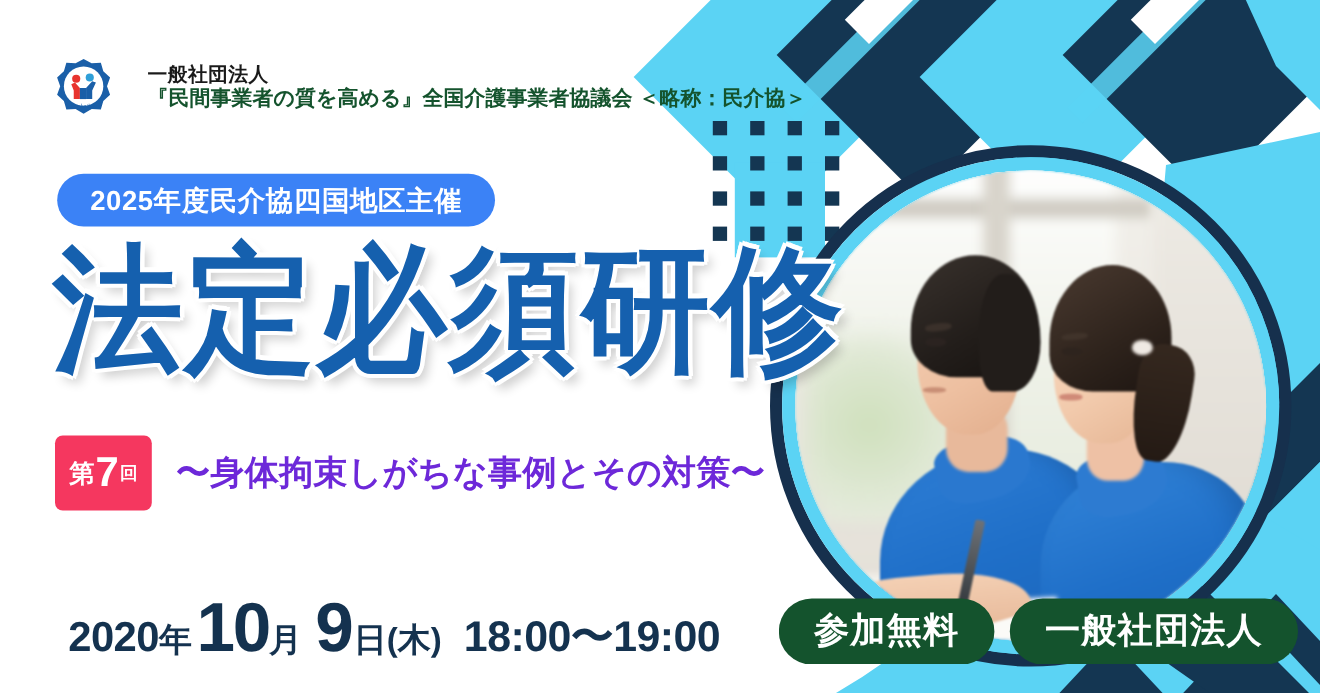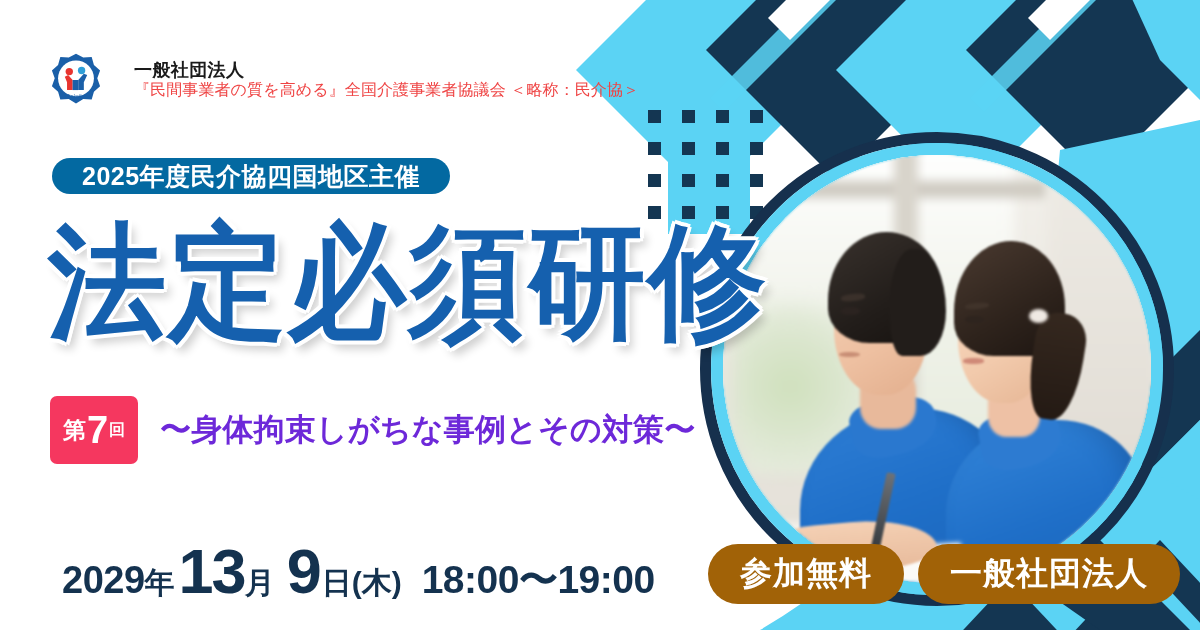--- a/index.html
+++ b/index.html
@@ -246,29 +246,29 @@
     display:flex; align-items:center; gap:30px;
     z-index:6;
   }
   .logo { width:56px; height:56px; flex:0 0 56px; }
   .org-lines { line-height:1.18; }
   .org-line1 {
     font-size:18px; font-weight:700; color:#1a1a1a;
     letter-spacing:.4px;
   }
   .org-line2 {
-    font-size:16px; font-weight:400; color:#ef4444;
+    font-size:19px; font-weight:700; color:#14532d;
     letter-spacing:.1px; white-space:nowrap;
   }
 
   
   .host-badge {
     position:absolute; left:52px; top:158px;
-    height:36px; padding:0 30px;
-    background:#0369a1;
+    height:48px; padding:0 30px;
+    background:#3b82f6;
     border-radius:26px;
     display:flex; align-items:center;
     z-index:6;
   }
   .host-badge span {
     color:#ffffff; font-size:25px; font-weight:700;
     letter-spacing:.5px; white-space:nowrap;
   }
 
   
@@ -332,21 +332,21 @@
   .d-time { font-size:39px; font-weight:900; padding-left:20px; letter-spacing:-.5px; }
 
   
   .pill-row {
     position:absolute; right:20px; bottom:26px;
     display:flex; align-items:center; gap:14px;
     z-index:7;
   }
   .pill {
     height:60px; padding:0 32px;
-    background:#a16207;
+    background:#14532d;
     border-radius:32px;
     display:flex; align-items:center; justify-content:center;
   }
   .pill span {
     color:#ffffff; font-size:32px; font-weight:900;
     letter-spacing:1px; white-space:nowrap;
   }
 </style>
 </head>
 <body>
@@ -490,23 +490,23 @@
       <span class="ep-pre">第</span>
       <span class="ep-num">7</span>
       <span class="ep-suf">回</span>
     </div>
     <div class="session-text">
       <div class="session-sub">〜身体拘束しがちな事例とその対策〜</div>
     </div>
   </div>
 
   <div class="date-line">
-    <span class="d-year">2029</span>
+    <span class="d-year">2020</span>
     <span class="d-unit-y">年</span>
-    <span class="d-mon">13</span>
+    <span class="d-mon">10</span>
     <span class="d-unit-m">月</span>
     <span class="d-day">9</span>
     <span class="d-unit-d">日</span>
     <span class="d-dow">(木)</span>
     <span class="d-time">18:00〜19:00</span>
   </div>
 
   <div class="pill-row">
     <div class="pill">
       <span>参加無料</span>

